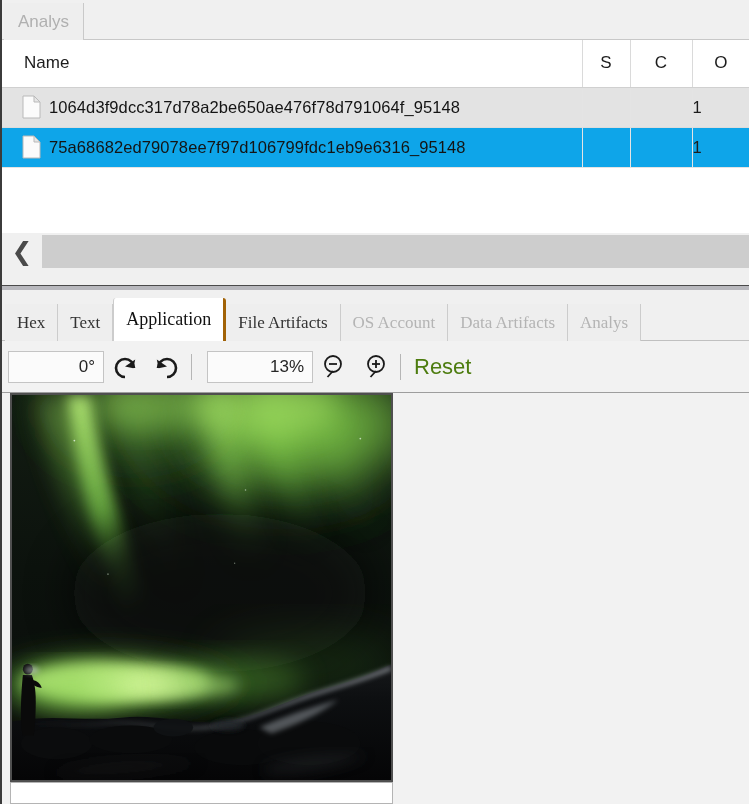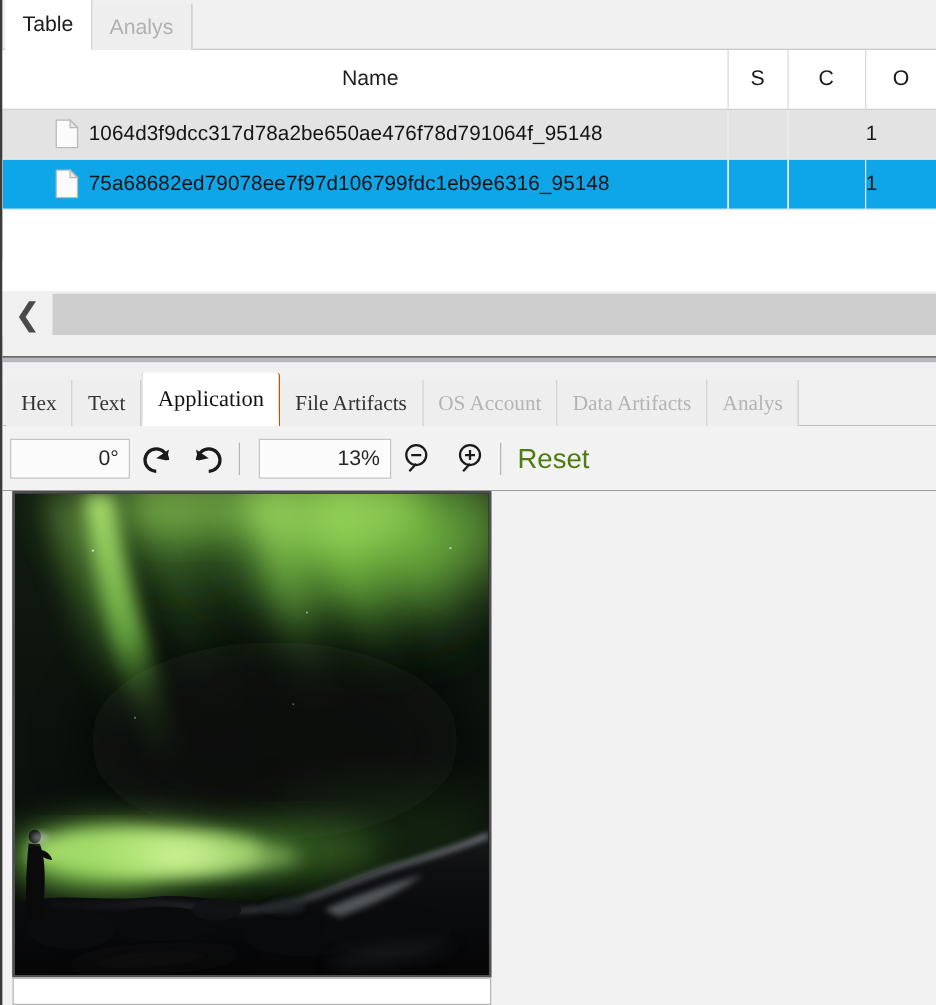--- a/index.html
+++ b/index.html
@@ -71,22 +71,22 @@
     width: 747px;
     border-collapse: collapse;
     table-layout: fixed;
   }
   .tbl th {
     height: 47px;
     background: #ffffff;
     font-weight: normal;
     font-size: 17px;
     color: #1c1c1c;
-    text-align: center;
-    padding: 0 0 0 9px;
+    text-align: left;
+    padding: 0 0 0 22px;
     border-bottom: 1px solid #d0d0d0;
     border-right: 1px solid #dadada;
     box-sizing: border-box;
   }
   .tbl th.c-center { text-align: center; padding: 0; }
   .tbl th:last-child { border-right: none; }
   .tbl td {
     height: 40px;
     font-size: 16.5px;
     color: #1c1c1c;
@@ -97,21 +97,21 @@
     overflow: hidden;
     white-space: nowrap;
   }
   .tbl td:last-child { border-right: none; }
   tr.row-selected td { background: #e3e3e3; border-bottom-color: #dcdcdc; }
   tr.row-plain td { background: #0ea5e9; }
   .namecell {
     display: flex;
     align-items: center;
     height: 39px;
-    padding-left: 42px;
+    padding-left: 20px;
   }
   .fileicon {
     width: 19px;
     height: 24px;
     margin-right: 8px;
     flex: none;
     display: block;
   }
   .nametext {
     font-size: 16.5px;
@@ -201,21 +201,21 @@
     box-sizing: border-box;
     white-space: nowrap;
   }
   .btab.selected {
     background: #ffffff;
     color: #111111;
     height: 43px;
     line-height: 42px;
     font-size: 18px;
     border-left: 1px solid #cccccc;
-    border-right: 1px solid #a16207;
+    border-right: 3px solid #a16207;
     border-radius: 3px 3px 0 0;
   }
   .btab.disabled { color: #b4b4b4; }
 
   
   .toolbar {
     position: absolute;
     left: 0; top: 341px;
     width: 747px; height: 52px;
     background: #f2f2f2;
@@ -290,23 +290,20 @@
     box-sizing: border-box;
   }
 </style>
 </head>
 <body>
 
 <div id="app">
 
   <div class="top-tabstrip">
     <div class="top-tabs">
-      <div class="ttab selected">
-        <span>Table</span>
-      </div>
       <div class="ttab disabled">
         <span>Analys</span>
       </div>
     </div>
   </div>
 
   <div class="table-area">
     <table class="tbl">
       <colgroup>
         <col style="width:580px">

